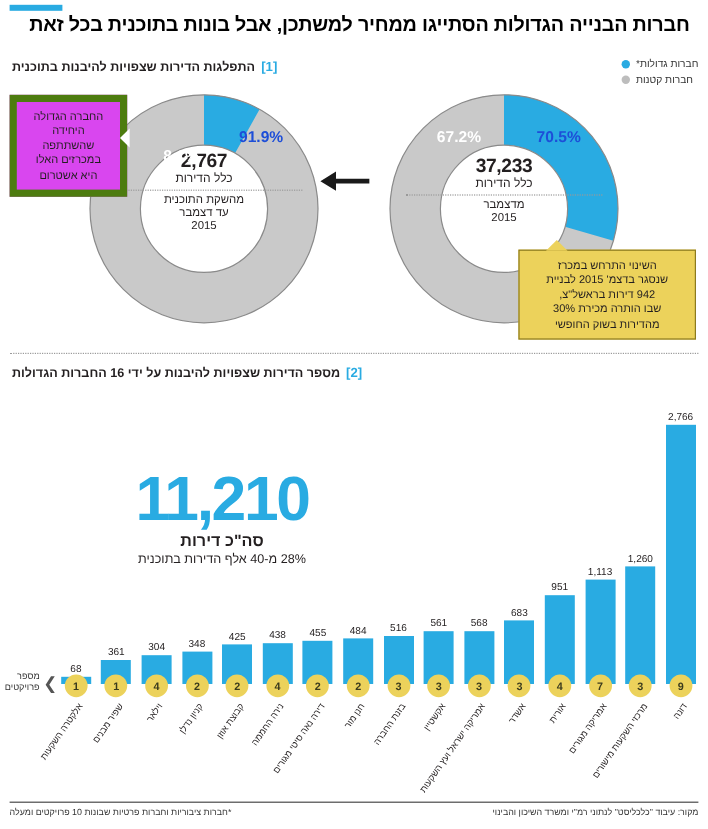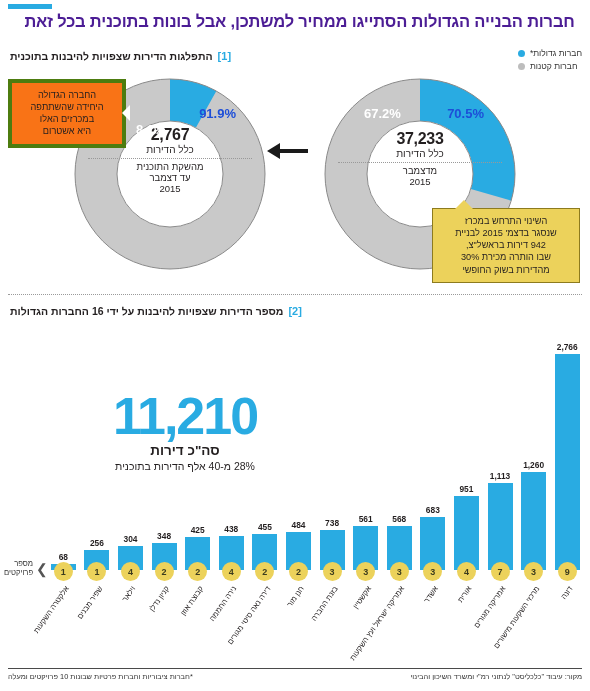--- a/index.html
+++ b/index.html
@@ -25,21 +25,21 @@
   }
 
   
   .headline {
     position: absolute;
     top: 12px; right: 1px; left: 10px;
     text-align: center;
     font-size: 16.5px;
     font-weight: bold;
     letter-spacing: -0.2px;
-    color: #4c1d95;
+    color: #000000;
     white-space: nowrap;
   }
 
   
   .legend {
     position: absolute;
     top: 48px; right: 8px;
     text-align: right;
   }
   .legend-row {
@@ -142,24 +142,24 @@
   }
   .callout-yellow .tail {
     position: absolute;
     top: -9px; left: 22px;
     width: 0; height: 0;
     border-left: 9px solid transparent;
     border-right: 9px solid transparent;
     border-bottom: 9px solid #ecd25b;
   }
   .callout-white {
-    background: #f97316;
-    border: 4px solid #4d7c0f;
+    background: #d946ef;
+    border: 6px solid #4d7c0f;
     top: 79px; left: 8px;
-    width: 118px;
+    width: 98px;
   }
   .callout-white .tail {
     position: absolute;
     top: 22px; right: -8px;
     width: 0; height: 0;
     border-top: 8px solid transparent;
     border-bottom: 8px solid transparent;
     border-right: 8px solid #ffffff;
   }
   .callout-white .tail-b {
@@ -227,21 +227,21 @@
   .bar-col {
     flex: 0 0 33.6px;
     display: flex;
     flex-direction: column;
     align-items: center;
     justify-content: flex-end;
     height: 100%;
   }
   .bar-val {
     font-size: 8.4px;
-    font-weight: bold;
+    font-weight: normal;
     color: #231f20;
     margin-bottom: 2px;
     white-space: nowrap;
     text-align: right;
   }
   .bar-rect {
     width: 25px;
     background: #29abe2;
   }
 
@@ -450,21 +450,21 @@
       </div>
       <div class="bar-col">
         <div class="bar-val">568</div>
         <div class="bar-rect" style="height: 44.3557px; background: rgb(41, 171, 226);"></div>
       </div>
       <div class="bar-col">
         <div class="bar-val">561</div>
         <div class="bar-rect" style="height: 43.8091px; background: rgb(41, 171, 226);"></div>
       </div>
       <div class="bar-col">
-        <div class="bar-val">738</div>
+        <div class="bar-val">516</div>
         <div class="bar-rect" style="height: 40.295px; background: rgb(41, 171, 226);"></div>
       </div>
       <div class="bar-col">
         <div class="bar-val">484</div>
         <div class="bar-rect" style="height: 37.7961px; background: rgb(41, 171, 226);"></div>
       </div>
       <div class="bar-col">
         <div class="bar-val">455</div>
         <div class="bar-rect" style="height: 35.5315px; background: rgb(41, 171, 226);"></div>
       </div>
@@ -478,21 +478,21 @@
       </div>
       <div class="bar-col">
         <div class="bar-val">348</div>
         <div class="bar-rect" style="height: 27.1757px; background: rgb(41, 171, 226);"></div>
       </div>
       <div class="bar-col">
         <div class="bar-val">304</div>
         <div class="bar-rect" style="height: 23.7397px; background: rgb(41, 171, 226);"></div>
       </div>
       <div class="bar-col">
-        <div class="bar-val">256</div>
+        <div class="bar-val">361</div>
         <div class="bar-rect" style="height: 19.9913px; background: rgb(41, 171, 226);"></div>
       </div>
       <div class="bar-col">
         <div class="bar-val">68</div>
         <div class="bar-rect" style="height: 6.40347px; background: rgb(41, 171, 226);"></div>
       </div>
     </div>
 </div>
 
 <div class="circles" id="circles">

